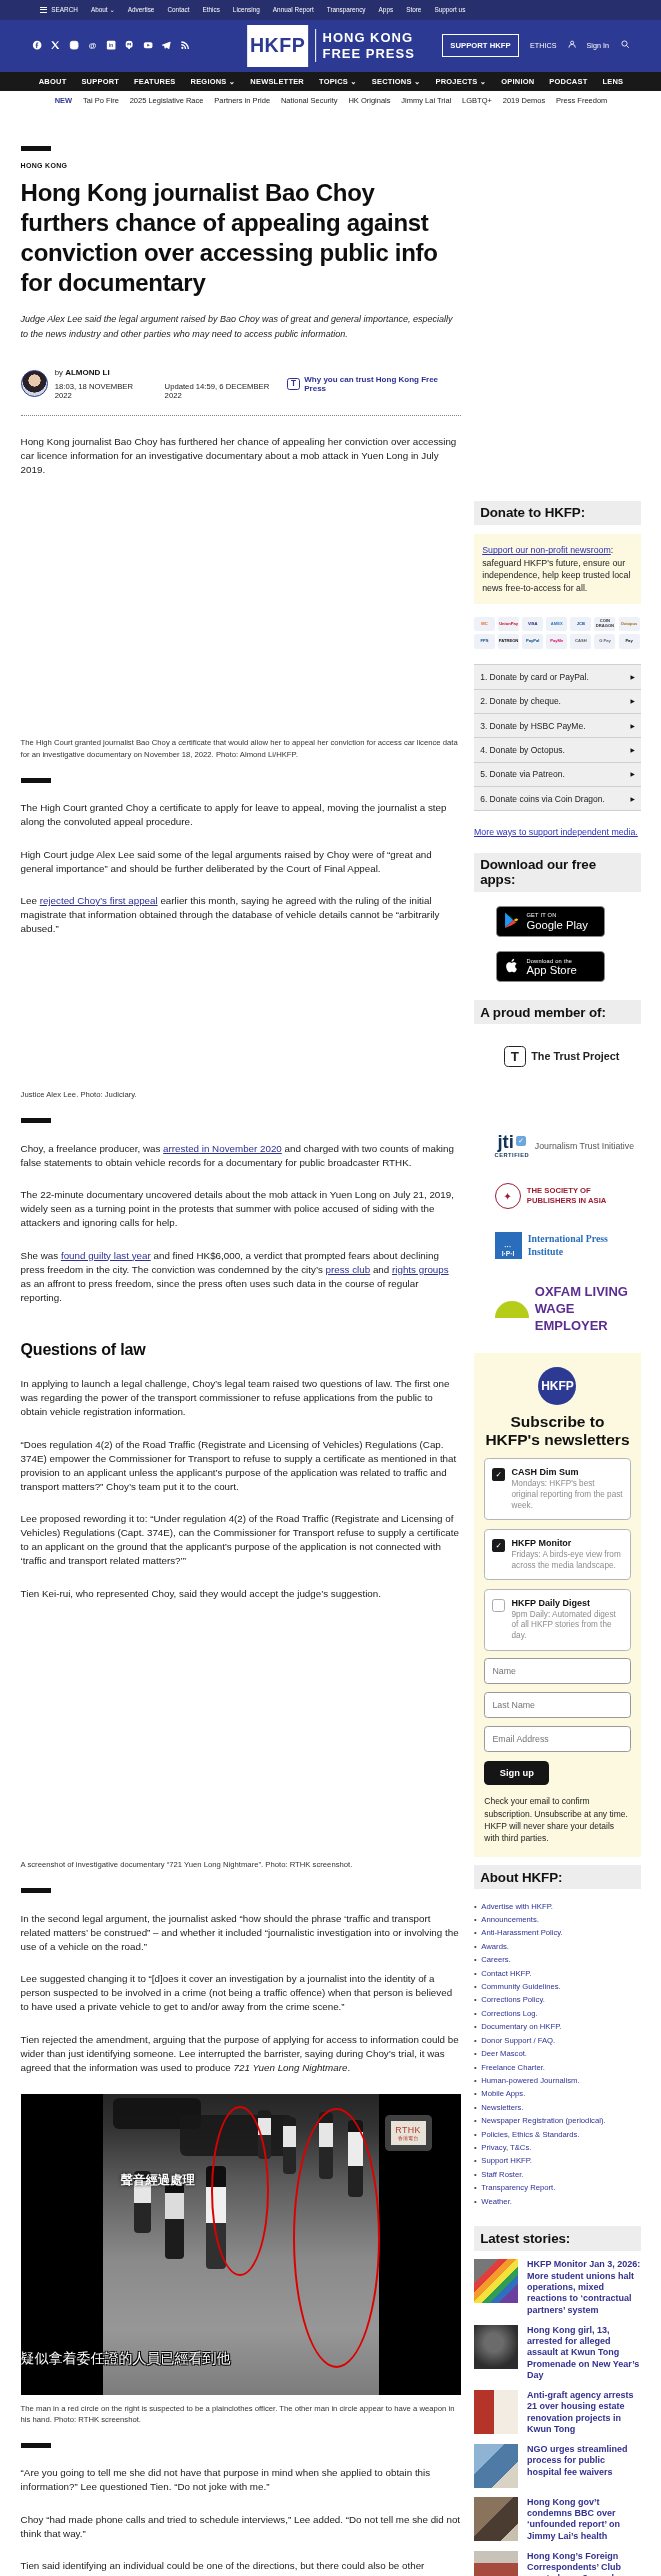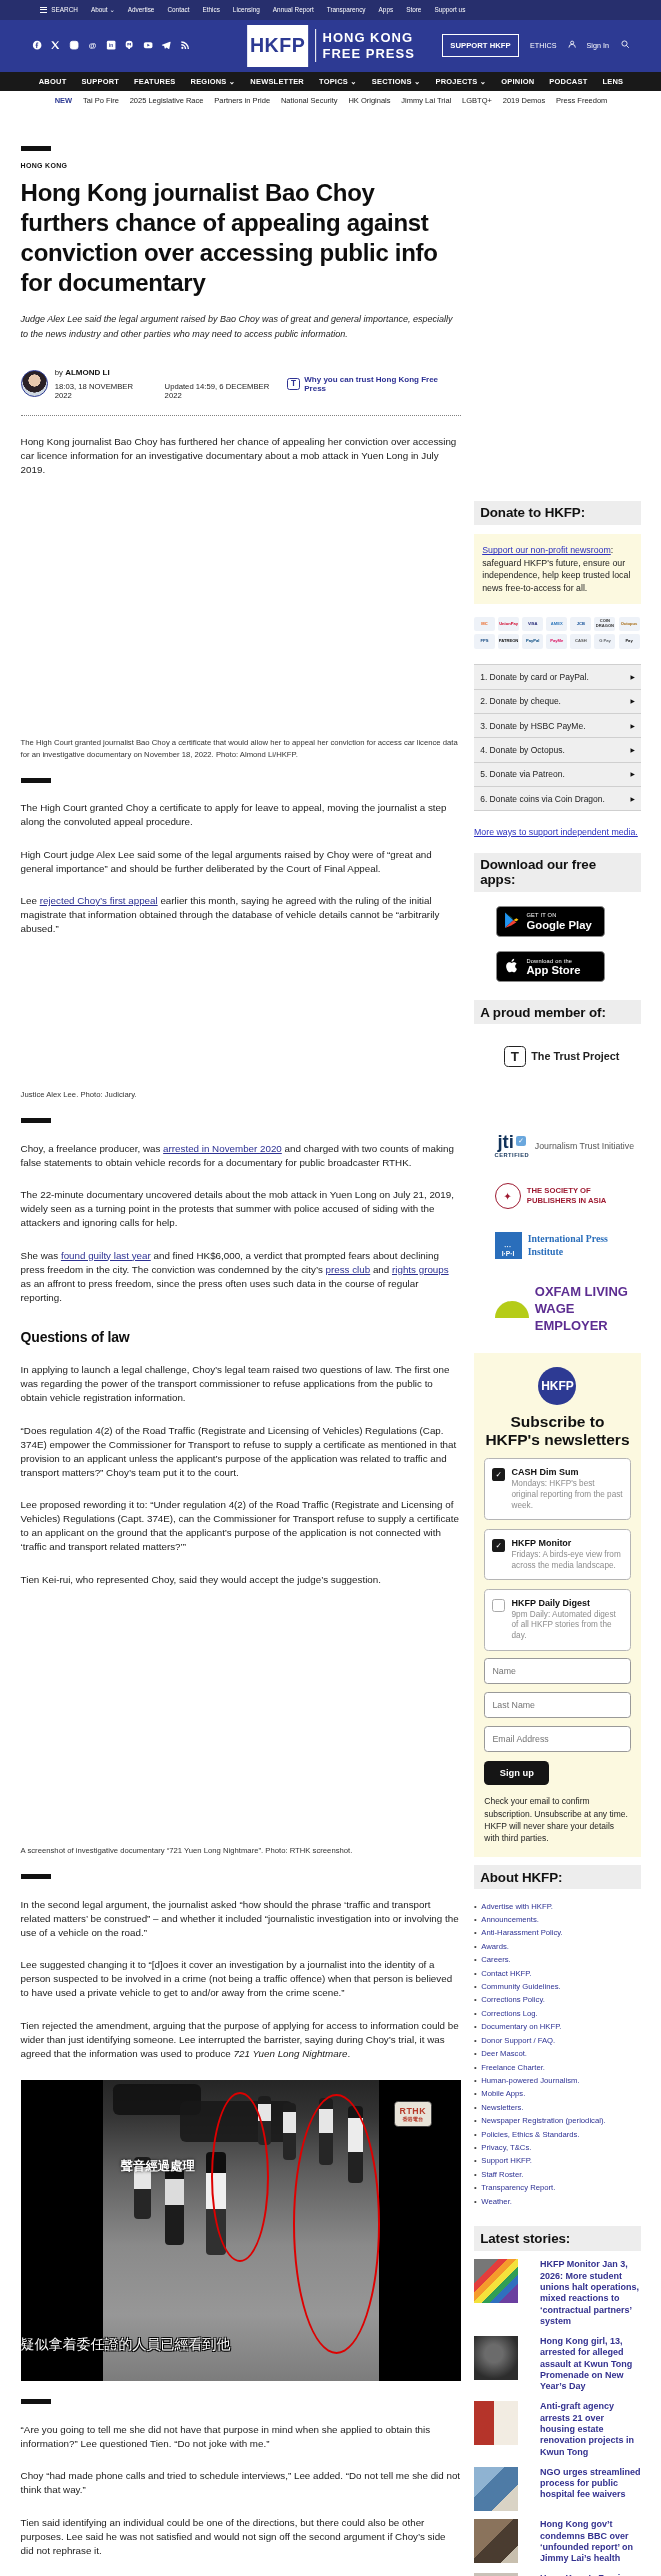--- a/index.html
+++ b/index.html
@@ -54,47 +54,47 @@
 .trust-label{color:#2d3193;font-weight:bold;font-size:8px}
 .dotted-sep{border-top:1px dotted #808080;margin-top:15.5px}
 p.body{font-size:9.8px;line-height:14px;margin-top:18.5px;color:#1b1b1b}
 .body-link{color:#2d3193;text-decoration:underline}
 .img-blank{background:#fff;margin-top:19.6px}
 .blank-hero{height:234px}
 .blank-alex{height:126px}
 .blank-doc{height:232px}
 .caption{font-size:7.7px;line-height:11.3px;color:#333;margin-top:7.2px}
 .img-marker{width:30px;height:5.2px;background:#111;margin-top:17.5px}
-.subhead{font-size:14px;margin-top:24px;color:#0e0e0e;letter-spacing:-0.2px;font-weight:bold}
+.subhead{font-size:16px;margin-top:36px;color:#0e0e0e;letter-spacing:-0.2px;font-weight:bold}
 
 .cctv{position:relative;width:440px;height:301px;background:#000;margin-top:19.6px;overflow:hidden}
 .cctv-footage{position:absolute;left:82px;top:0;width:276px;height:301px;background:linear-gradient(180deg,#252525 0,#343434 12%,#5d5d5d 30%,#8a8a8a 55%,#979797 78%,#7c7c7c 100%)}
 .car{position:absolute;background:#101010;border-radius:6.2px;opacity:.85}
 .fig{position:absolute;border-radius:4.1px;background:linear-gradient(180deg,#1d1d1d 0 16%,#e6e6e6 16% 52%,#262626 52% 100%)}
 .cctv-ellipse{position:absolute;border:2.6px solid #de0000;border-radius:50%;background:transparent}
-.rthk-badge{position:absolute;right:29px;top:20.6px;background:rgba(250,244,232,.93);border:1px solid #404040;border-radius:4.6px;padding:3.6px 4.6px;text-align:center;color:#b63a2a;font-weight:bold;line-height:1.2}
+.rthk-badge{position:absolute;right:29px;top:20.6px;background:rgba(250,244,232,.93);border:6px solid #404040;border-radius:4.6px;padding:3.6px 4.6px;text-align:center;color:#b63a2a;font-weight:normal;line-height:1.2}
 .rthk-1{font-size:8.8px;letter-spacing:0.5px}
 .rthk-2{font-size:5.2px}
 .cctv-audio{position:absolute;left:100px;top:78px;color:#fff;font-size:12.4px;font-weight:bold;text-shadow:0 0 3.1px #000}
 .cctv-sub{position:absolute;left:0;right:0;bottom:27px;text-align:left;color:#fff;font-size:14px;font-weight:normal;text-shadow:1px 1px 0 #000,-1px -1px 0 #000,1px -1px 0 #000,-1px 1px 0 #000}
 
 .sb-spacer{height:355px}
 .sb-heading{background:#ededed;font-size:13.4px;font-weight:bold;padding:4.6px 6.2px;color:#111;letter-spacing:-0.1px}
 .support-box{background:#fcf9e0;padding:10.3px 8.2px;font-size:8.8px;line-height:12.4px;margin-top:9.3px;color:#1c1c1c}
 .support-box a{color:#2d31c0;text-decoration:underline}
 .pay-grid{display:flex;flex-wrap:wrap;gap:3.1px;margin-top:12.4px}
 .pay-chip{width:21px;height:14.4px;background:#eef2f8;border-radius:2.1px;display:flex;align-items:center;justify-content:center;font-size:4.1px;font-weight:bold;text-align:center;line-height:1.1;padding:0.5px;overflow:hidden}
 .accordion{margin-top:15.5px;border-top:0.5px solid #cfcfcf}
 .acc-row{background:#efefef;border-bottom:0.5px solid #cfcfcf;padding:6.7px 6.2px;font-size:8.5px;display:flex;justify-content:space-between;align-items:center;color:#1c1c1c}
 .acc-arrow{font-size:5.7px;color:#111;flex:none;margin-left:4.1px}
 .more-ways{display:inline-block;margin-top:14.4px;color:#2d31c0;font-size:8.8px;text-decoration:underline;line-height:1.4}
 .store-badge{width:109px;height:31px;background:#000;border-radius:4.6px;border:0.5px solid #8a8a8a;color:#fff;display:flex;align-items:center;gap:6.7px;padding:0 7.7px;margin:14.4px 0 0 21.6px}
 .badge-txt{display:flex;flex-direction:column;line-height:1.1}
 .badge-top{font-size:5.7px;letter-spacing:0.2px}
-.badge-bottom{font-size:11.3px;font-weight:bold}
+.badge-bottom{font-size:11.3px;font-weight:normal}
 .gp-tri svg{width:15.5px;height:16.5px}
 .ap-logo svg{width:15.5px;height:17.5px;fill:#fff}
 .member-trust{display:flex;align-items:center;gap:5.7px;margin:21.6px 0 0 30px}
 .trust-sq{width:21.6px;height:21.6px;border:1.5px solid #222;border-radius:4.6px;font-size:13.4px;font-weight:bold;display:flex;align-items:center;justify-content:center;color:#222;flex:none}
 .member-trust .mt-label{font-weight:bold;font-size:10.8px;color:#222;line-height:1.15}
 .member-jti{display:flex;align-items:center;gap:5.7px;margin:66px 0 0 20.6px}
 .jti-left{text-align:center;line-height:1}
 .jti-word{font-size:18.5px;font-weight:bold;color:#13335a;display:inline-block}
 .jti-check{display:inline-block;width:10.3px;height:10.3px;background:#6aa7dd;border-radius:2.1px;color:#fff;font-size:7.2px;text-align:center;line-height:10.3px;vertical-align:5.2px;margin-left:2.1px}
 .jti-cert{font-size:5.7px;font-weight:bold;color:#13335a;letter-spacing:0.5px;margin-top:1.5px}
@@ -121,21 +121,21 @@
 .nl-card-desc{font-size:8.2px;color:#8d8d8d;line-height:1.32;margin-top:2.1px}
 .nl-input{width:100%;height:26px;border:0.5px solid #999;border-radius:3.6px;margin-top:7.7px;padding:0 7.2px;font-size:8.8px;background:#fff;color:#333;font-family:Liberation Sans, sans-serif}
 .nl-btn{display:block;margin-top:8.8px;background:#151515;color:#fff;font-size:9.3px;font-weight:bold;border:none;border-radius:4.6px;padding:7.2px 15.5px;font-family:"Liberation Sans",sans-serif}
 .nl-disclaimer{font-size:8.5px;line-height:1.45;color:#1c1c1c;margin-top:10.3px;text-align:left}
 .about-wrap{margin-top:8.2px}
 .about-links{list-style:none;margin-top:10.3px}
 .about-links li{font-size:7.7px;line-height:13.4px;display:flex}
 .about-links li::before{content:"•";margin-right:4.6px;color:#444}
 .about-links a{color:#2d3193;text-decoration:none}
 .stories{margin-top:2.1px}
-.story{display:flex;gap:22px;margin-top:8.8px}
+.story{display:flex;gap:9px;margin-top:8.8px}
 .story-thumb{width:44px;height:44px;flex:none;background:#ccc}
 .story-title{font-size:9px;line-height:11.3px;font-weight:bold;color:#33318f}
 .stories .story:nth-of-type(1) .story-thumb{background:linear-gradient(135deg,#777 0 28%,#e23d3d 28% 38%,#f59b2c 38% 48%,#f3e23c 48% 58%,#2f9e55 58% 68%,#2f6fbe 68% 78%,#6a3fa0 78% 100%)}
 .stories .story:nth-of-type(2) .story-thumb{background:radial-gradient(circle at 45% 40%,#6b6b6b 0 25%,#2d2d2d 70%)}
 .stories .story:nth-of-type(3) .story-thumb{background:linear-gradient(90deg,#b5342a 0 46%,#f2ece2 46% 100%)}
 .stories .story:nth-of-type(4) .story-thumb{background:linear-gradient(135deg,#8fb3d2 0 35%,#4e7ba6 35% 70%,#d9d3c5 70% 100%)}
 .stories .story:nth-of-type(5) .story-thumb{background:linear-gradient(135deg,#8a735c 0 45%,#4a3c30 45% 80%,#c8bfae 80% 100%)}
 .stories .story:nth-of-type(6) .story-thumb{background:linear-gradient(180deg,#c9c2b8 0 28%,#a84b3f 28% 68%,#8f4036 68% 100%)}
 </style>
 </head>
@@ -334,20 +334,21 @@
         <div class="cctv-ellipse" style="left:190px;top:11.3px;width:58px;height:170px"></div>
         <div class="cctv-ellipse" style="left:272px;top:13.4px;width:87px;height:260px"></div>
         <div class="rthk-badge">
           <div class="rthk-1">RTHK</div>
           <div class="rthk-2"></div>
           <div class="rthk-2">香港電台</div>
         </div>
         <div class="cctv-audio">聲音經過處理</div>
         <div class="cctv-sub">疑似拿着委任證的人員已經看到他</div>
       </div>
+      <div class="caption">The man in a red circle on the right is suspected to be a plainclothes officer. The other man in circle appear to have a weapon in his hand. Photo: RTHK screenshot.</div>
       <div class="img-marker"></div>
 
       <p class="body">“Are you going to tell me she did not have that purpose in mind when she applied to obtain this information?” Lee questioned Tien. “Do not joke with me.”</p>
       <p class="body">Choy “had made phone calls and tried to schedule interviews,” Lee added. “Do not tell me she did not think that way.”</p>
       <p class="body">Tien said identifying an individual could be one of the directions, but there could also be other purposes. Lee said he was not satisfied and would not sign off the second argument if Choy’s side did not rephrase it.</p>
 
     </div>
 
     <div class="sidebar-col">
       <div class="sb-spacer"></div>

